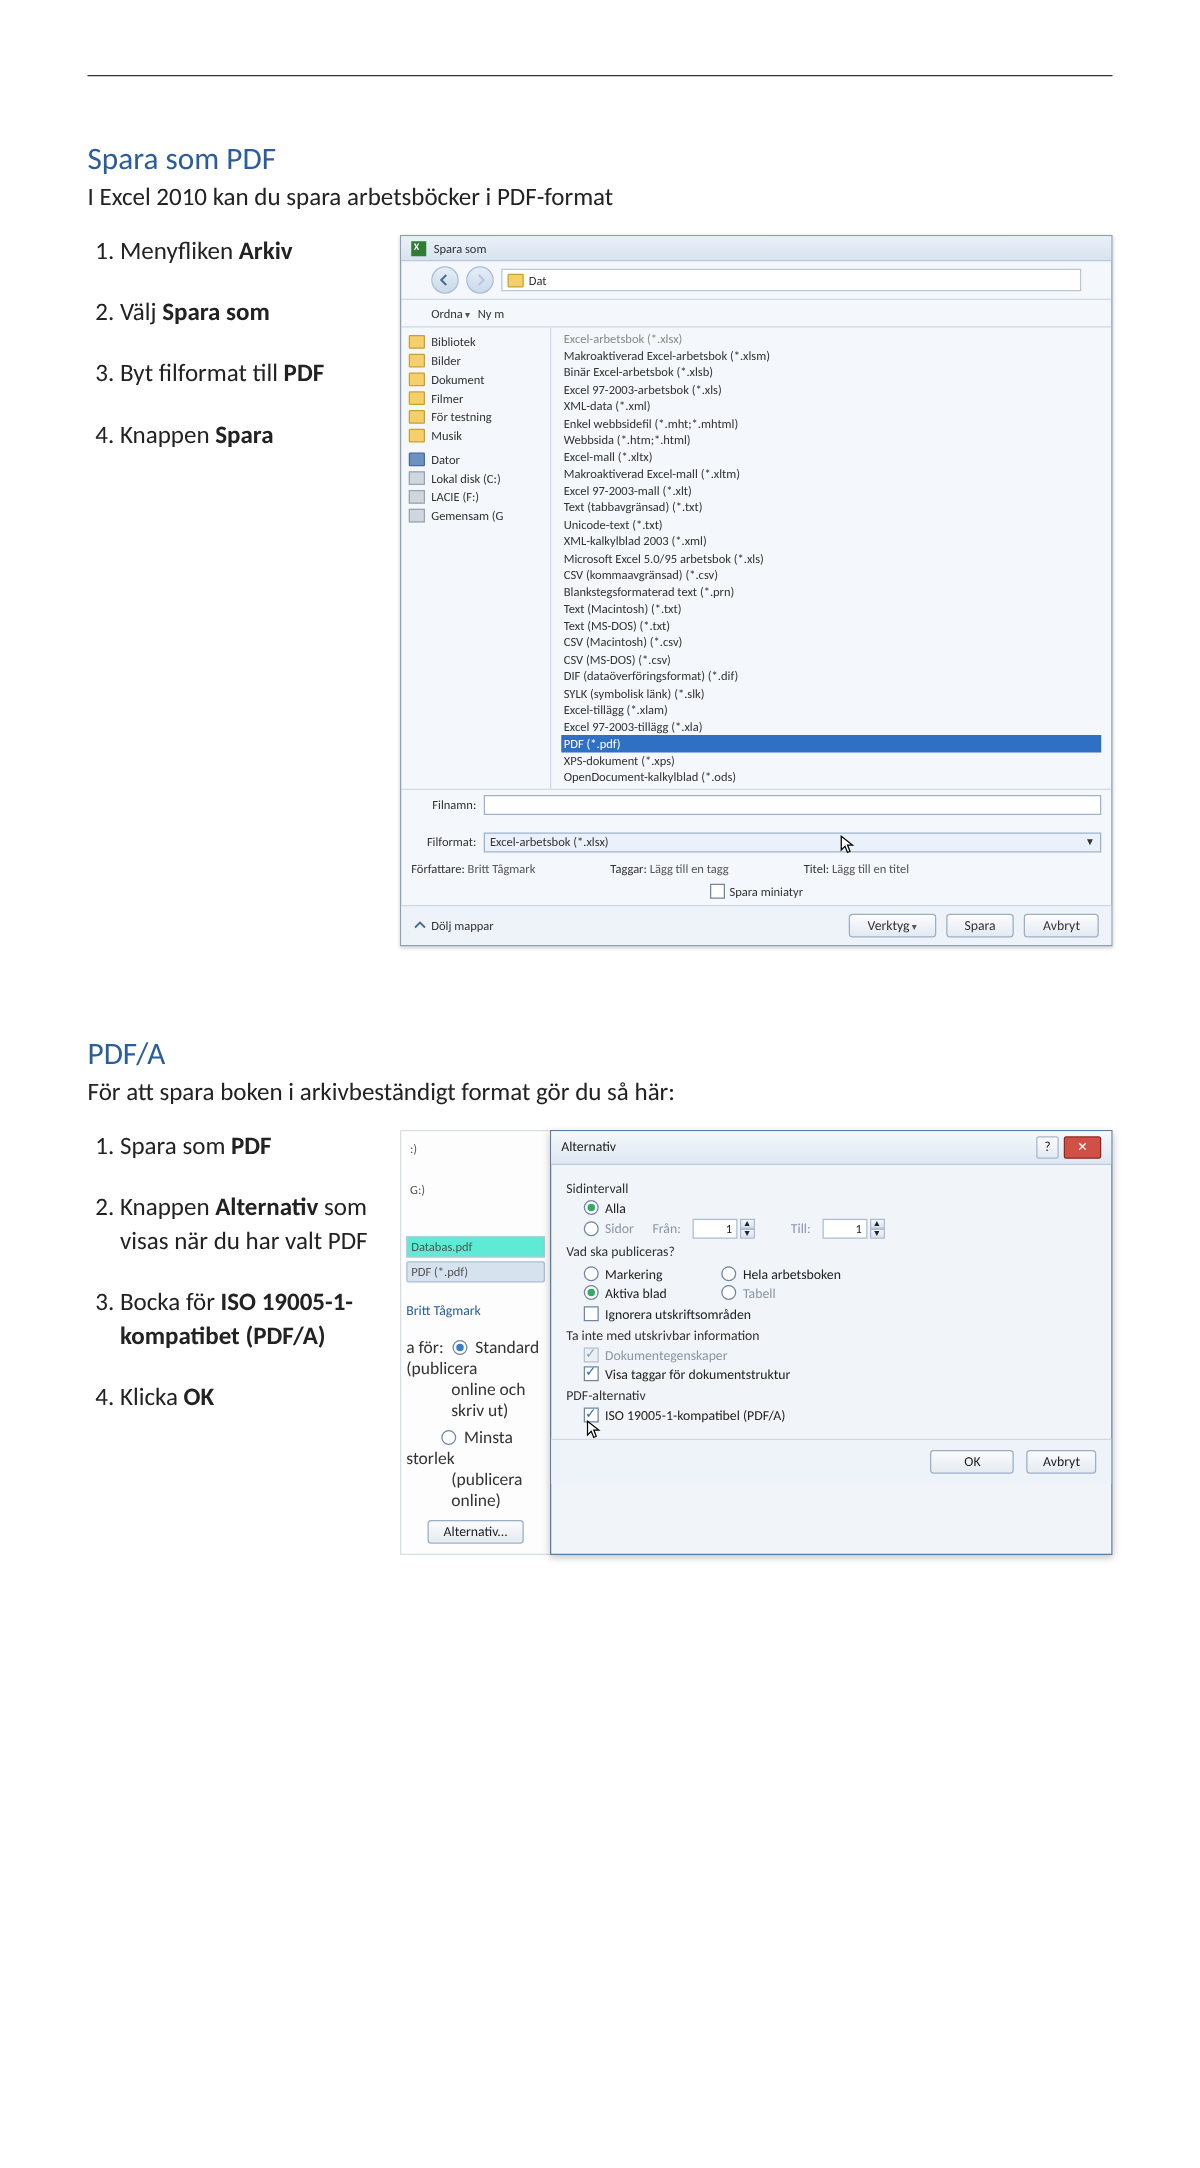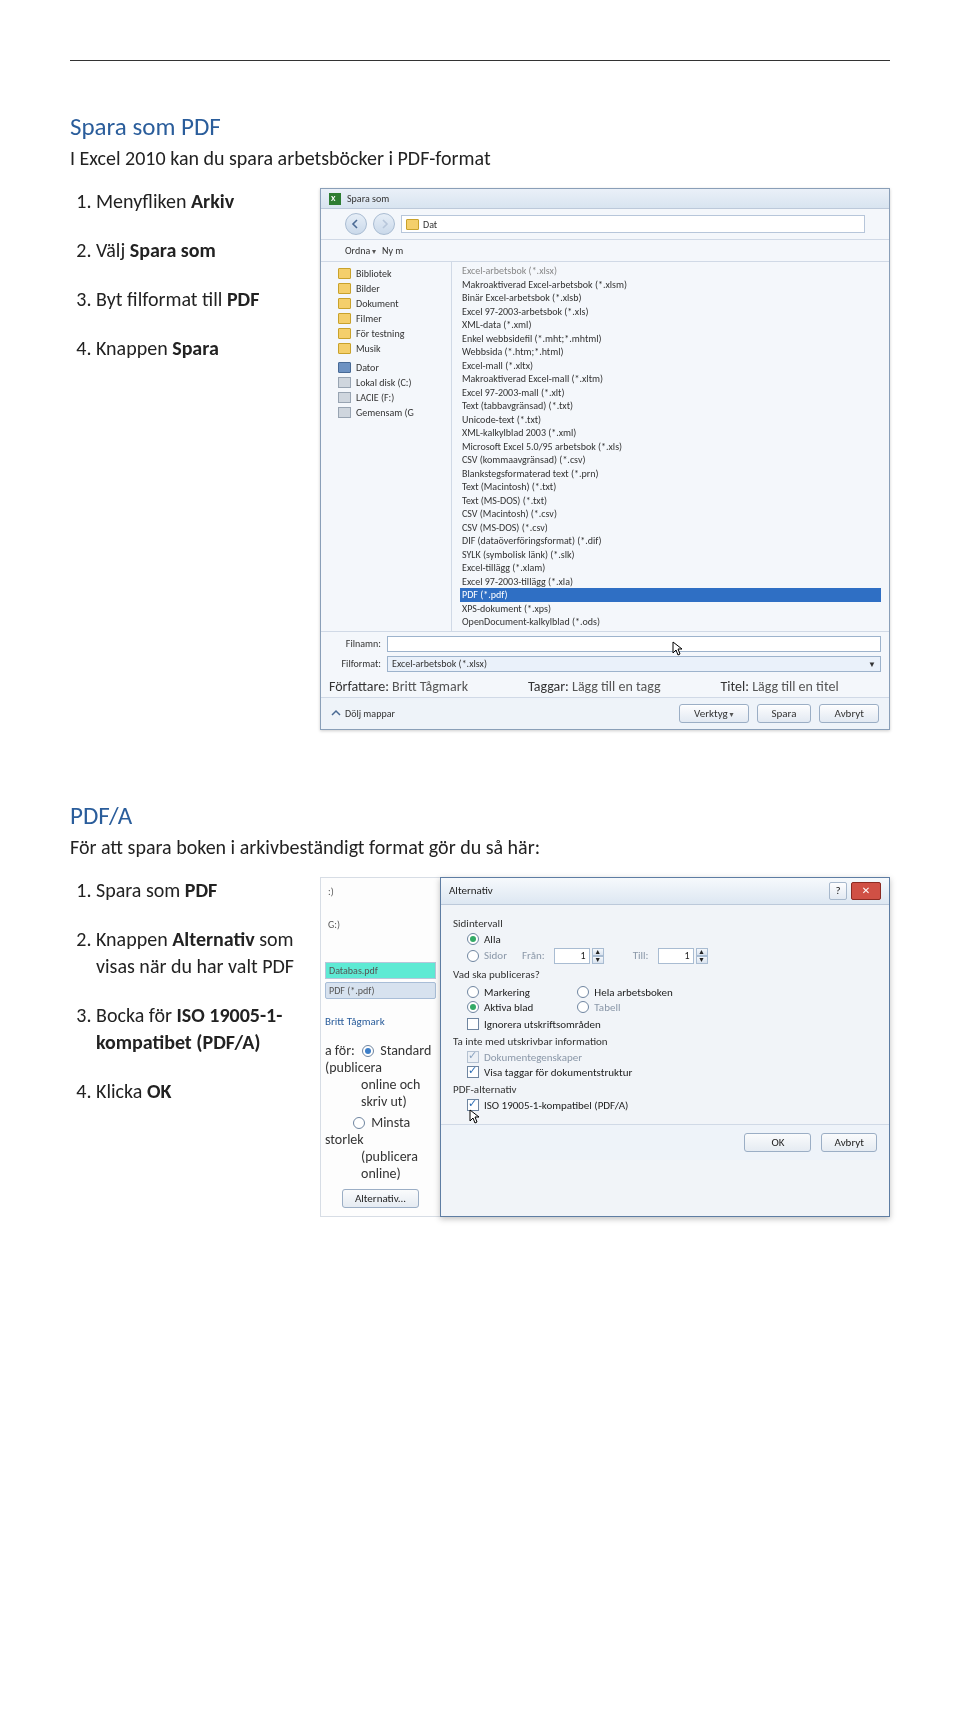--- a/index.html
+++ b/index.html
@@ -77,46 +77,46 @@
   .nav-btn svg { width:10px; height:10px; }
   .toolbar-row {
     display:flex; gap:6px; padding:4px 24px; align-items:center;
     border-bottom: 1px solid #d0d9e6;
   }
   .field-lbl { color:#333; }
   .location-box {
     flex:1; background:#fff; border:1px solid #b7c6da; height:18px;
     padding:1px 4px; display:flex; align-items:center;
   }
-  .dialog-body { display:flex;margin-left:11px; }
+  .dialog-body { display:flex; }
   .sidebar {
     width: 120px; border-right:1px solid #d0d9e6; padding:4px 2px;
   }
   .sb-item {
     display:flex; align-items:center; gap:5px; padding:1px 4px;
     font-size:10px;
   }
   .sb-icon { width:13px; height:11px; display:inline-block; }
   .folder { background:#f4cf6b; border:1px solid #c9a22b; border-radius:1px; }
   .drive { background:#cfd6de; border:1px solid #98a4b2; }
   .computer { background:#6d92c2; border:1px solid #486a96; border-radius:1px; }
   .main-list {
     flex:1; padding:2px 8px;
   }
   .format-item { padding:0 2px; line-height:1.35; }
   .format-sel { background:#2f6fc4; color:#fff; }
   .bottom-fields {
-    border-top:1px solid #d0d9e6; padding:4px 8px; display:flex; flex-direction:column; gap:4px;
+    border-top:1px solid #d0d9e6; padding:4px 8px; display:flex; flex-direction:column; gap:14px;
   }
   .ff-row { display:flex; align-items:center; gap:6px; }
   .ff-row label { width:52px; text-align:right; }
   .field-input {
     flex:1; background:#fff; border:1px solid #9db3cc; height:16px;
   }
-  .meta-row { display:flex; gap:60px; padding:2px 8px; font-size:14px; }
+  .meta-row { display:flex; gap:60px; padding:2px 8px; font-size:10px; }
   .meta-row span b { font-weight:400; color:#555; }
   .chk-row { padding:4px 8px; display:flex; align-items:center; gap:4px; justify-content:center; font-size:10px;}
   .dlg-footer {
     display:flex; justify-content:space-between; align-items:center;
     padding:6px 10px; border-top:1px solid #d0d9e6;
     background:#eef3f9;
   }
   .btn-group { display:flex; gap:8px; align-items:center; }
   .win-btn {
     background:linear-gradient(#fdfdfe,#e2e9f2); border:1px solid #9baec5;
@@ -325,20 +325,24 @@
                 <span>Excel-arbetsbok (*.xlsx)</span>
                 <span style="font-size:8px;">▼</span>
               </div>
             </div>
           </div>
           <div class="meta-row">
             <span><span>Författare:</span> <b>Britt Tågmark</b></span>
             <span><span>Taggar:</span> <b>Lägg till en tagg</b></span>
             <span><span>Titel:</span> <b>Lägg till en titel</b></span>
           </div>
+          <div class="chk-row">
+            <span class="chk"></span>
+            <span>Spara miniatyr</span>
+          </div>
           <div class="dlg-footer">
             <span style="display:flex; align-items:center; gap:4px;">
               <svg width="10" height="10" viewBox="0 0 10 10">
                   <path d="M1 7 L5 3 L9 7" stroke="#4a6a94" stroke-width="1.5" fill="none"></path>
                 </svg>
               <span>Dölj mappar</span>
             </span>
             <div class="btn-group">
               <span class="win-btn caret">Verktyg</span>
               <span class="win-btn">Spara</span>

